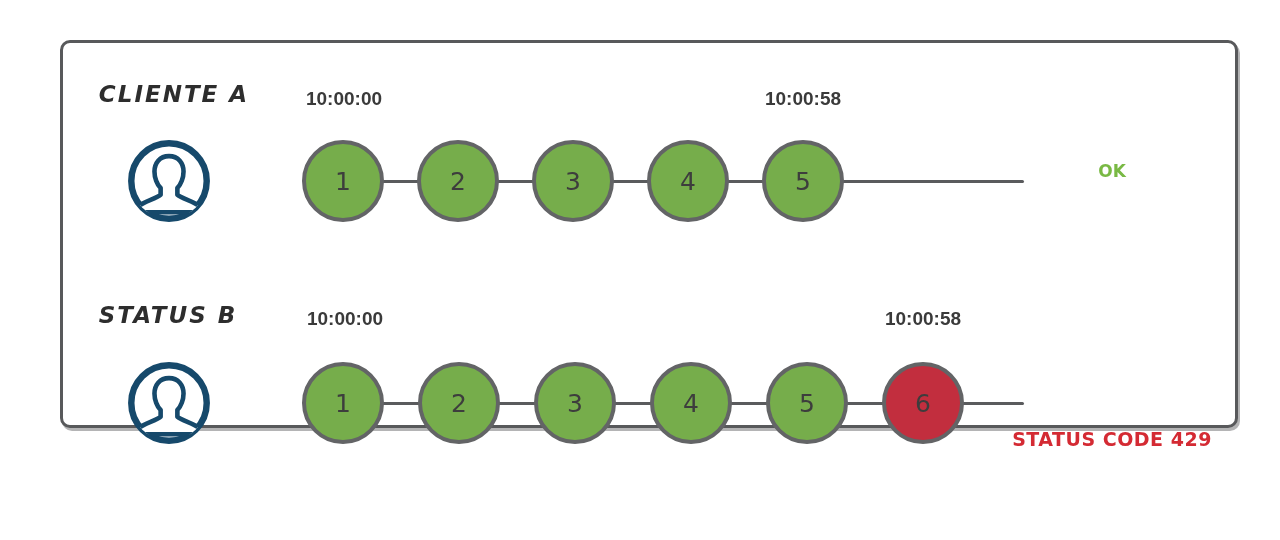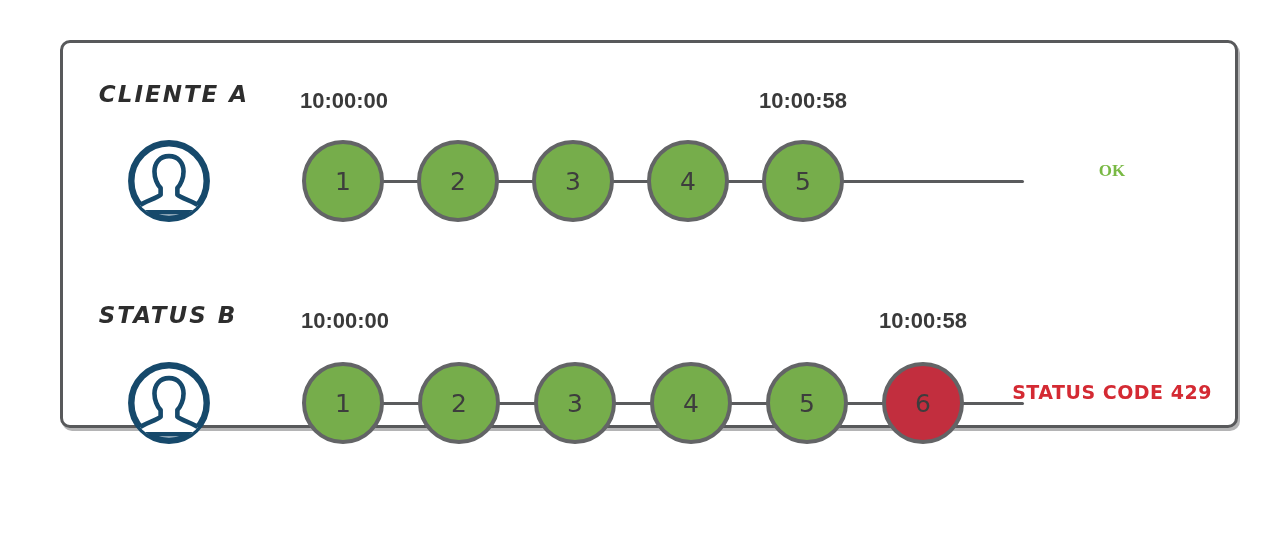--- a/index.html
+++ b/index.html
@@ -49,21 +49,21 @@
     color: var(--icon-navy, #16496b);
   }
   .avatar svg { width: 100%; height: 100%; display: block; }
   .avatar-a { left: 60px; top: 92px; }
   .avatar-b { left: 60px; top: 314px; }
   .ts {
     position: absolute;
     width: 110px;
     text-align: center;
     font-weight: bold;
-    font-size: 22px;
+    font-size: 19px;
     color: var(--text-dark, #3a3a3a);
     white-space: nowrap;
   }
   .ts-a-start { left: 226px; top: 45px; }
   .ts-a-end   { left: 685px; top: 45px; }
   .ts-b-start { left: 227px; top: 265px; }
   .ts-b-end   { left: 805px; top: 265px; }
   .tl-line {
     position: absolute;
     height: 3px;
@@ -103,23 +103,23 @@
     left: 944px;
     text-align: center;
     font-family: "DejaVu Sans", sans-serif;
     font-weight: bold;
     line-height: 24px;
     white-space: nowrap;
   }
   .status-a { top: 116px; }
   .status-b { top: 337px; }
   .status .line1 { font-size: 19px; letter-spacing: 0.5px; }
-  .status .line2 { font-size: 17px; font-family: Liberation Serif, serif; }
+  .status .line2 { font-size: 17px; }
   .status.ok    { color: var(--status-ok-green, #79b944); }
-  .status.error { color: var(--status-error-red, #d42a33); }
+  .status.error { color: var(--status-error-red, #d42a33); margin-top: 47px; }
 </style>
 </head>
 <body>
 
 <div class="canvas">
   <div class="frame">
 
     <section class="row-a">
       <div class="client-label label-a">CLIENTE A</div>
 

